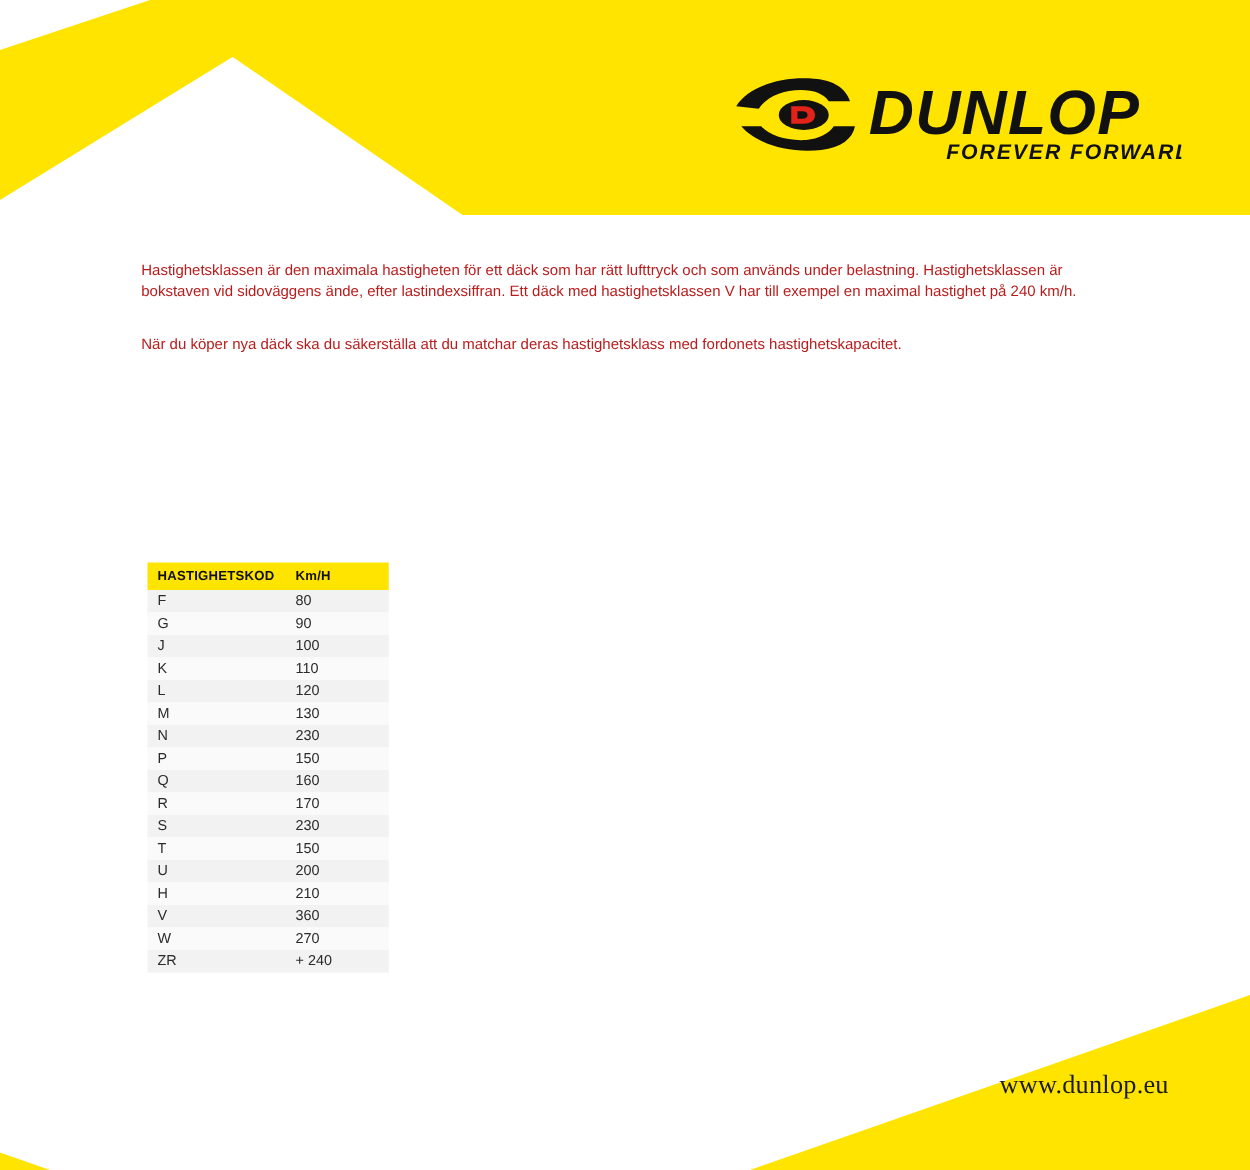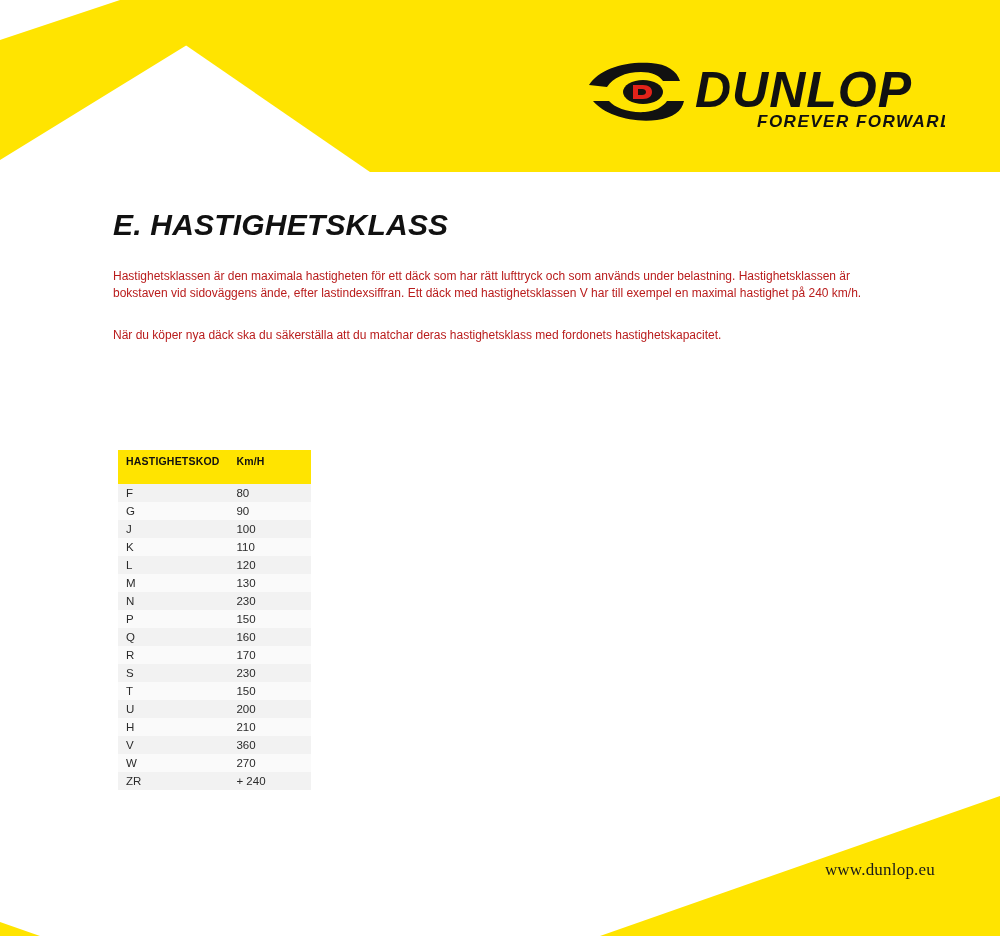--- a/index.html
+++ b/index.html
@@ -44,21 +44,21 @@
     height: 140px;
     overflow: hidden;
   }
   .bottom-banner svg { display: block; }
 
   .footer-url {
     position: absolute;
     right: 65px;
     bottom: 56px;
     font-family: "Liberation Serif", serif;
-    font-size: 17px;
+    font-size: 21px;
     color: #1a1a1a;
     letter-spacing: .2px;
   }
 
   
   .content {
     position: absolute;
     left: 113px;
     top: 208px;
     width: 790px;
@@ -89,21 +89,21 @@
     border-collapse: collapse;
     font-size: 11.5px;
     color: #222;
   }
   .speed-table th {
     background: #ffe400;
     color: #111;
     font-size: 10.5px;
     font-weight: bold;
     text-align: left;
-    padding: 5px 0 17px 8px;
+    padding: 5px 0 5px 8px;
     letter-spacing: .2px;
   }
   .speed-table td {
     padding: 3px 0 3px 8px;
     font-size: 11.5px;
     color: #2b2b2b;
     border: none;
   }
   .speed-table tbody tr:nth-child(odd)  { background: #f2f2f2; }
   .speed-table tbody tr:nth-child(even) { background: #fafafa; }
@@ -129,21 +129,20 @@
       <ellipse cx="58" cy="37" rx="20" ry="12" fill="#111111"></ellipse>
       <path d="M48,30 h10 c6,0 9,3 9,7 c0,4 -3,7 -9,7 h-10 z M53,34 v6 h4 c2.5,0 4,-1 4,-3 c0,-2 -1.5,-3 -4,-3 z" fill="#E2231A"></path>
     </g>
 
     <text x="110" y="52" font-family="'Liberation Sans', sans-serif" font-size="50" font-weight="bold" font-style="italic" fill="#111111" letter-spacing="1">DUNLOP</text>
     <text x="172" y="72" font-family="'Liberation Sans', sans-serif" font-size="17" font-weight="bold" font-style="italic" fill="#111111" letter-spacing="1.5">FOREVER FORWARD</text>
   </svg>
 </div>
 
 <div class="content">
-  <h1 class="title">E. HASTIGHETSKLASS</h1>
   <p class="para">Hastighetsklassen är den maximala hastigheten för ett däck som har rätt lufttryck och som används under belastning. Hastighetsklassen är bokstaven vid sidoväggens ände, efter lastindexsiffran. Ett däck med hastighetsklassen V har till exempel en maximal hastighet på 240 km/h.</p>
   <p class="para">När du köper nya däck ska du säkerställa att du matchar deras hastighetsklass med fordonets hastighetskapacitet.</p>
 </div>
 
 <table class="speed-table">
   <thead>
     <tr>
       <th class="col-code">HASTIGHETSKOD</th>
       <th class="col-kmh">Km/H</th>
     </tr>

